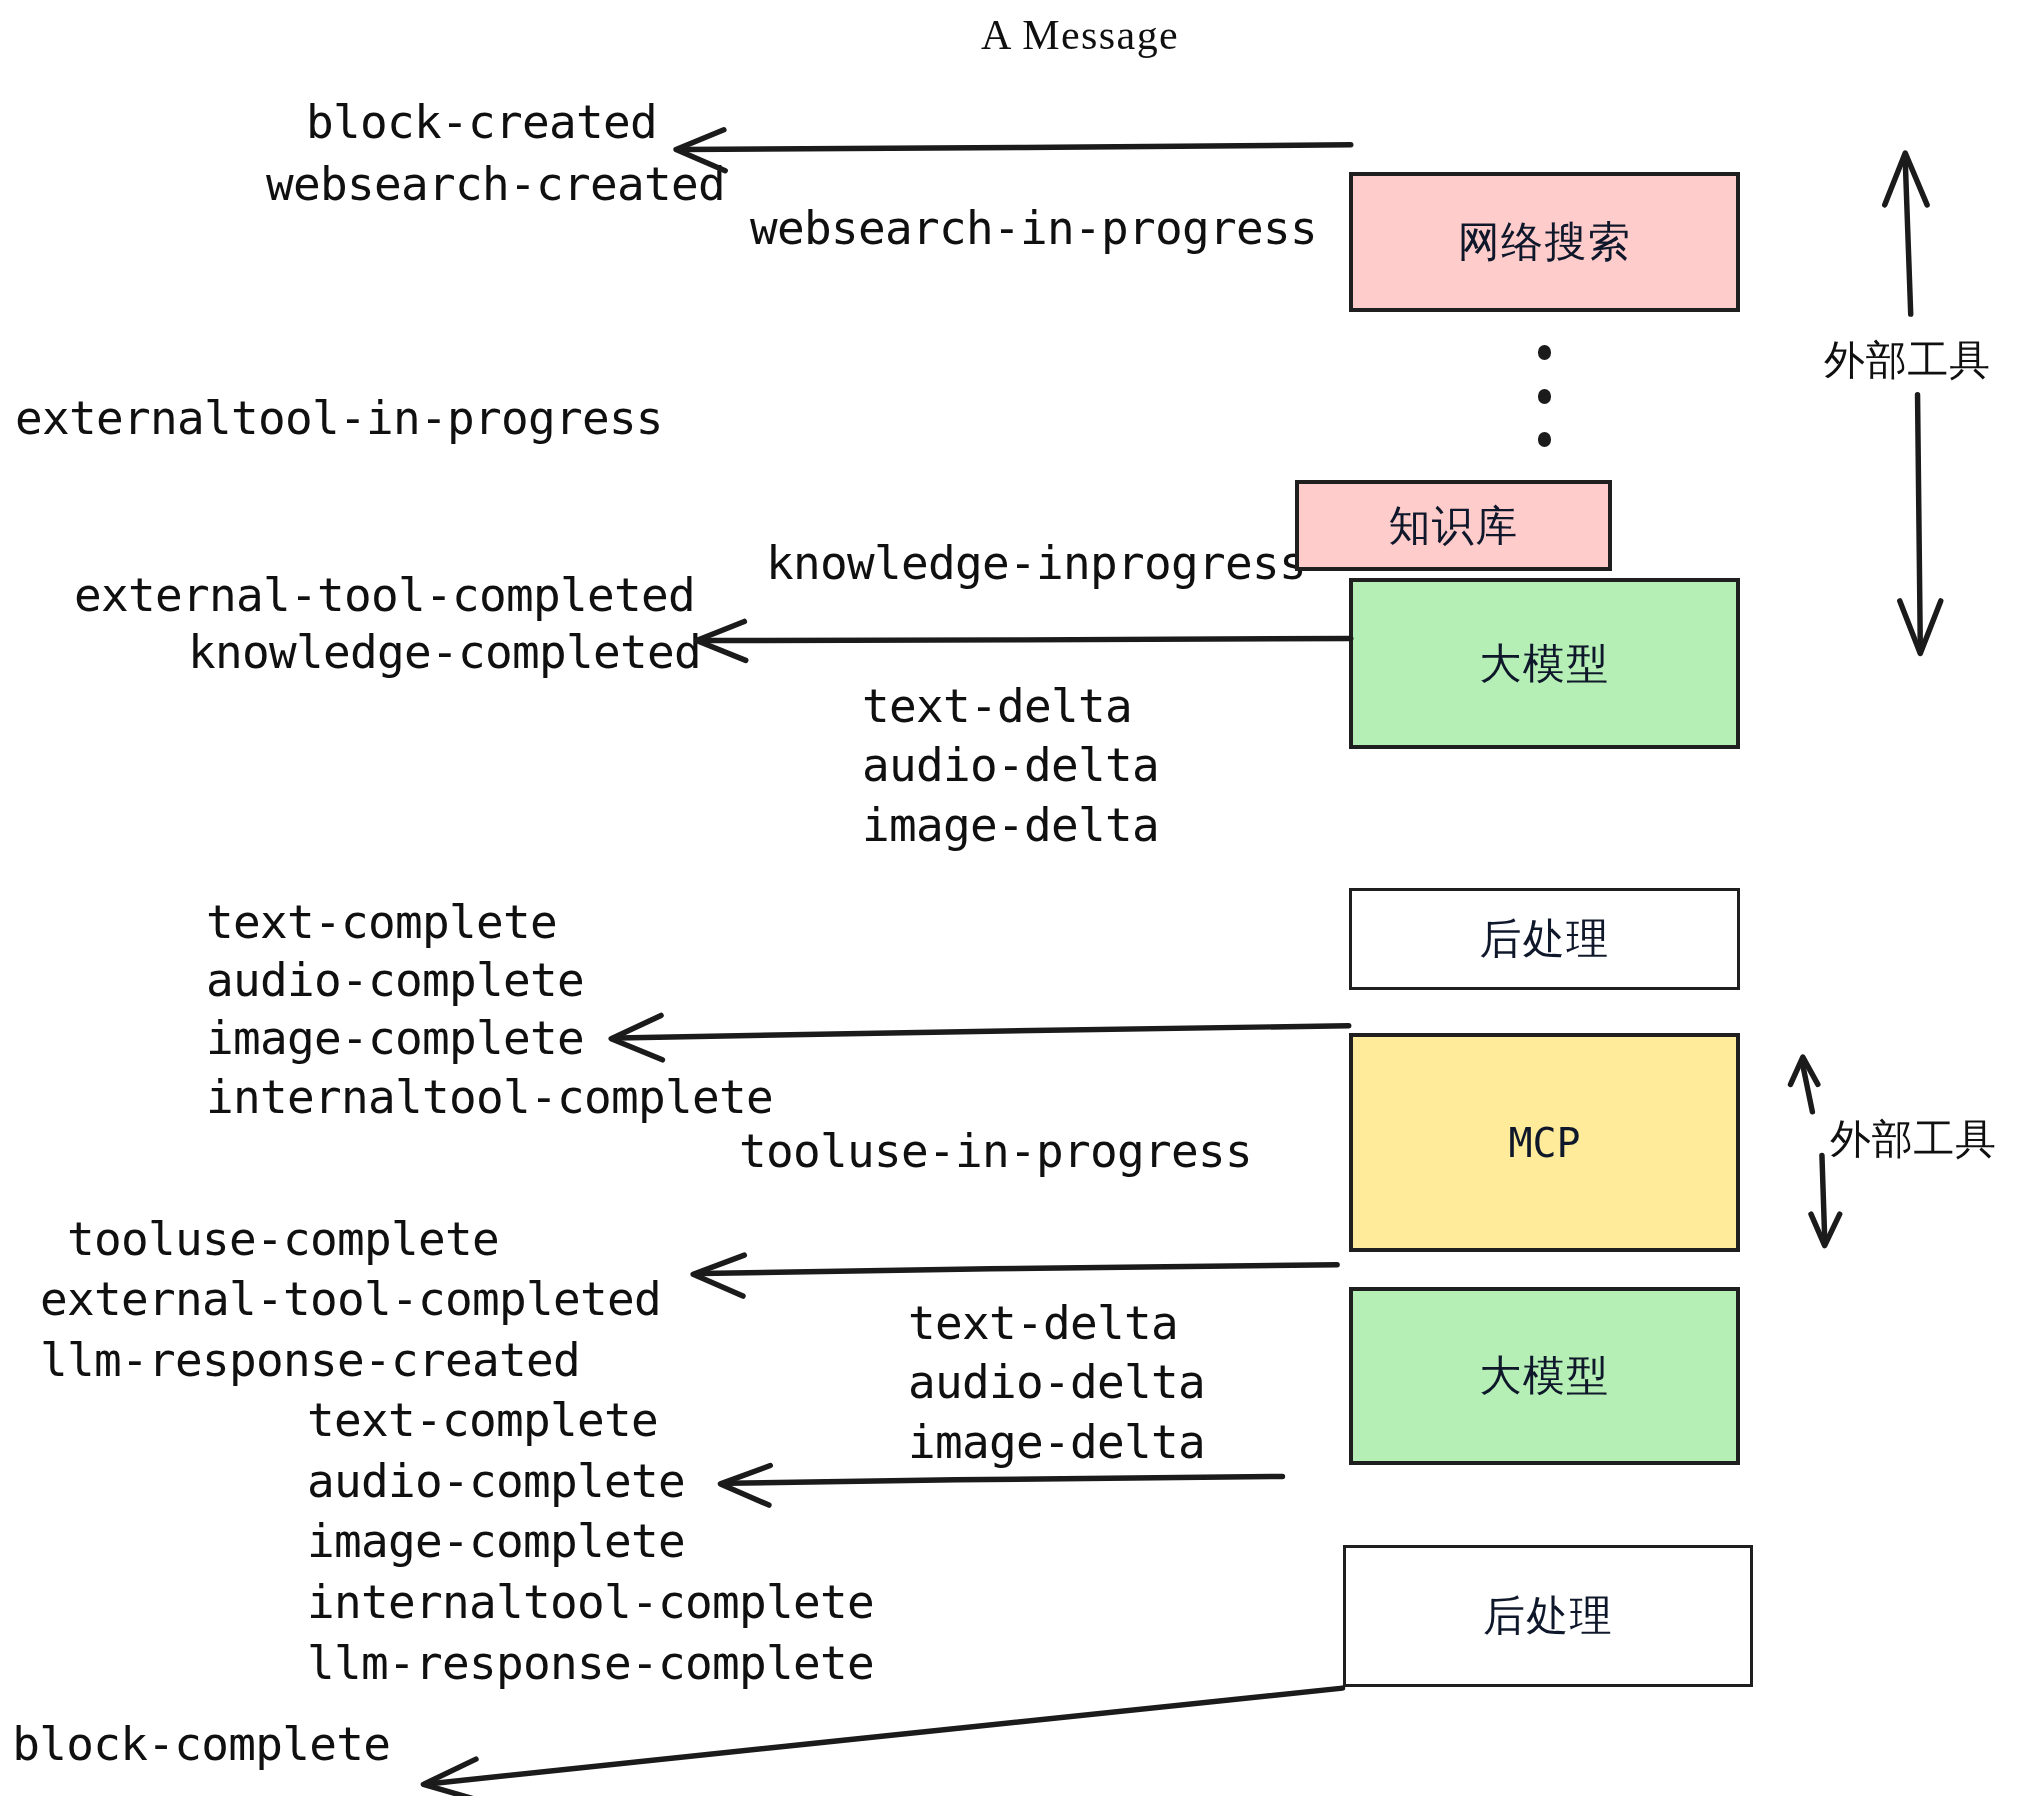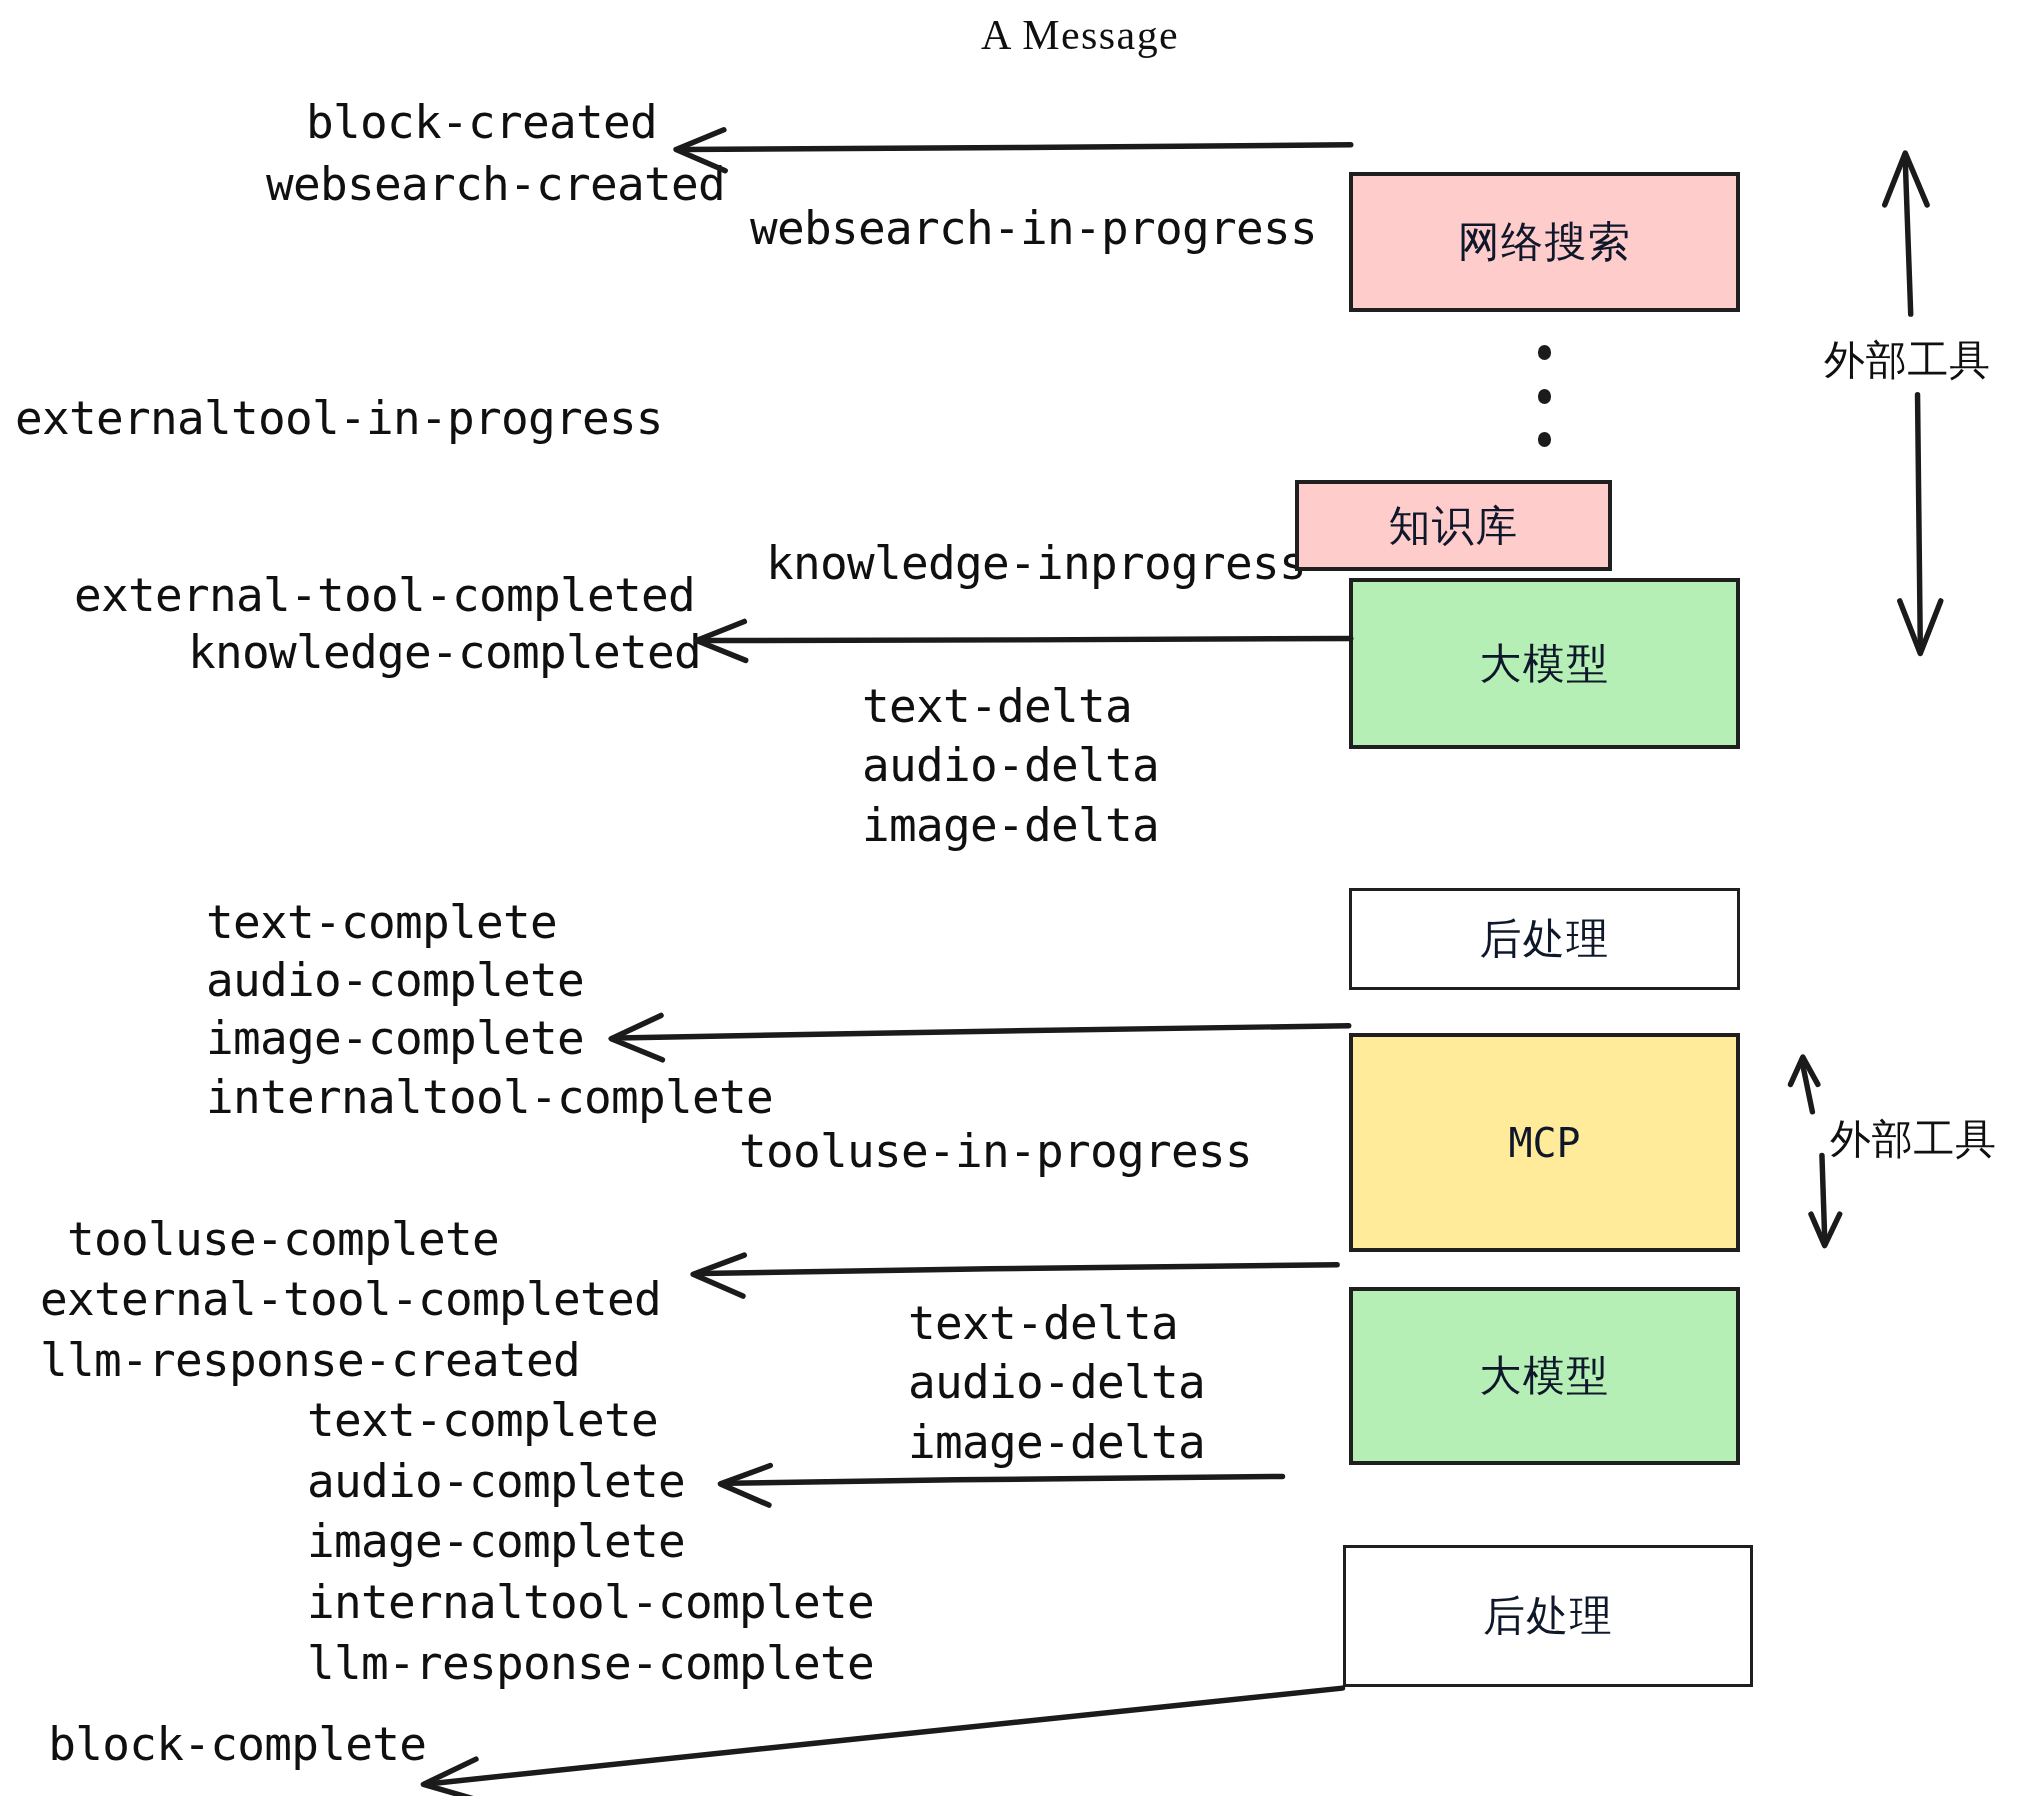--- a/index.html
+++ b/index.html
@@ -113,21 +113,21 @@
 
   <div class="lbl" style="left:908px; top:1300px;">text-delta</div>
   <div class="lbl" style="left:908px; top:1359px;">audio-delta</div>
   <div class="lbl" style="left:908px; top:1419px;">image-delta</div>
 
   <div class="lbl" style="left:307px; top:1397px;">text-complete</div>
   <div class="lbl" style="left:307px; top:1458px;">audio-complete</div>
   <div class="lbl" style="left:307px; top:1518px;">image-complete</div>
   <div class="lbl" style="left:307px; top:1579px;">internaltool-complete</div>
   <div class="lbl" style="left:307px; top:1640px;">llm-response-complete</div>
-  <div class="lbl" style="left:12.3px; top:1721px;margin-left:36px;">block-complete</div>
+  <div class="lbl" style="left:12.3px; top:1721px;">block-complete</div>
 
   <div class="box" style="left:1349px; top:172px; width:391px; height:140px; background:#FFCCCC;">
     <span>网络搜索</span>
   </div>
 
   <div class="dots" style="left:1537px; top:345px; width:15px; height:102px;">
     <span class="dot"></span>
     <span class="dot"></span>
     <span class="dot"></span>
   </div>

